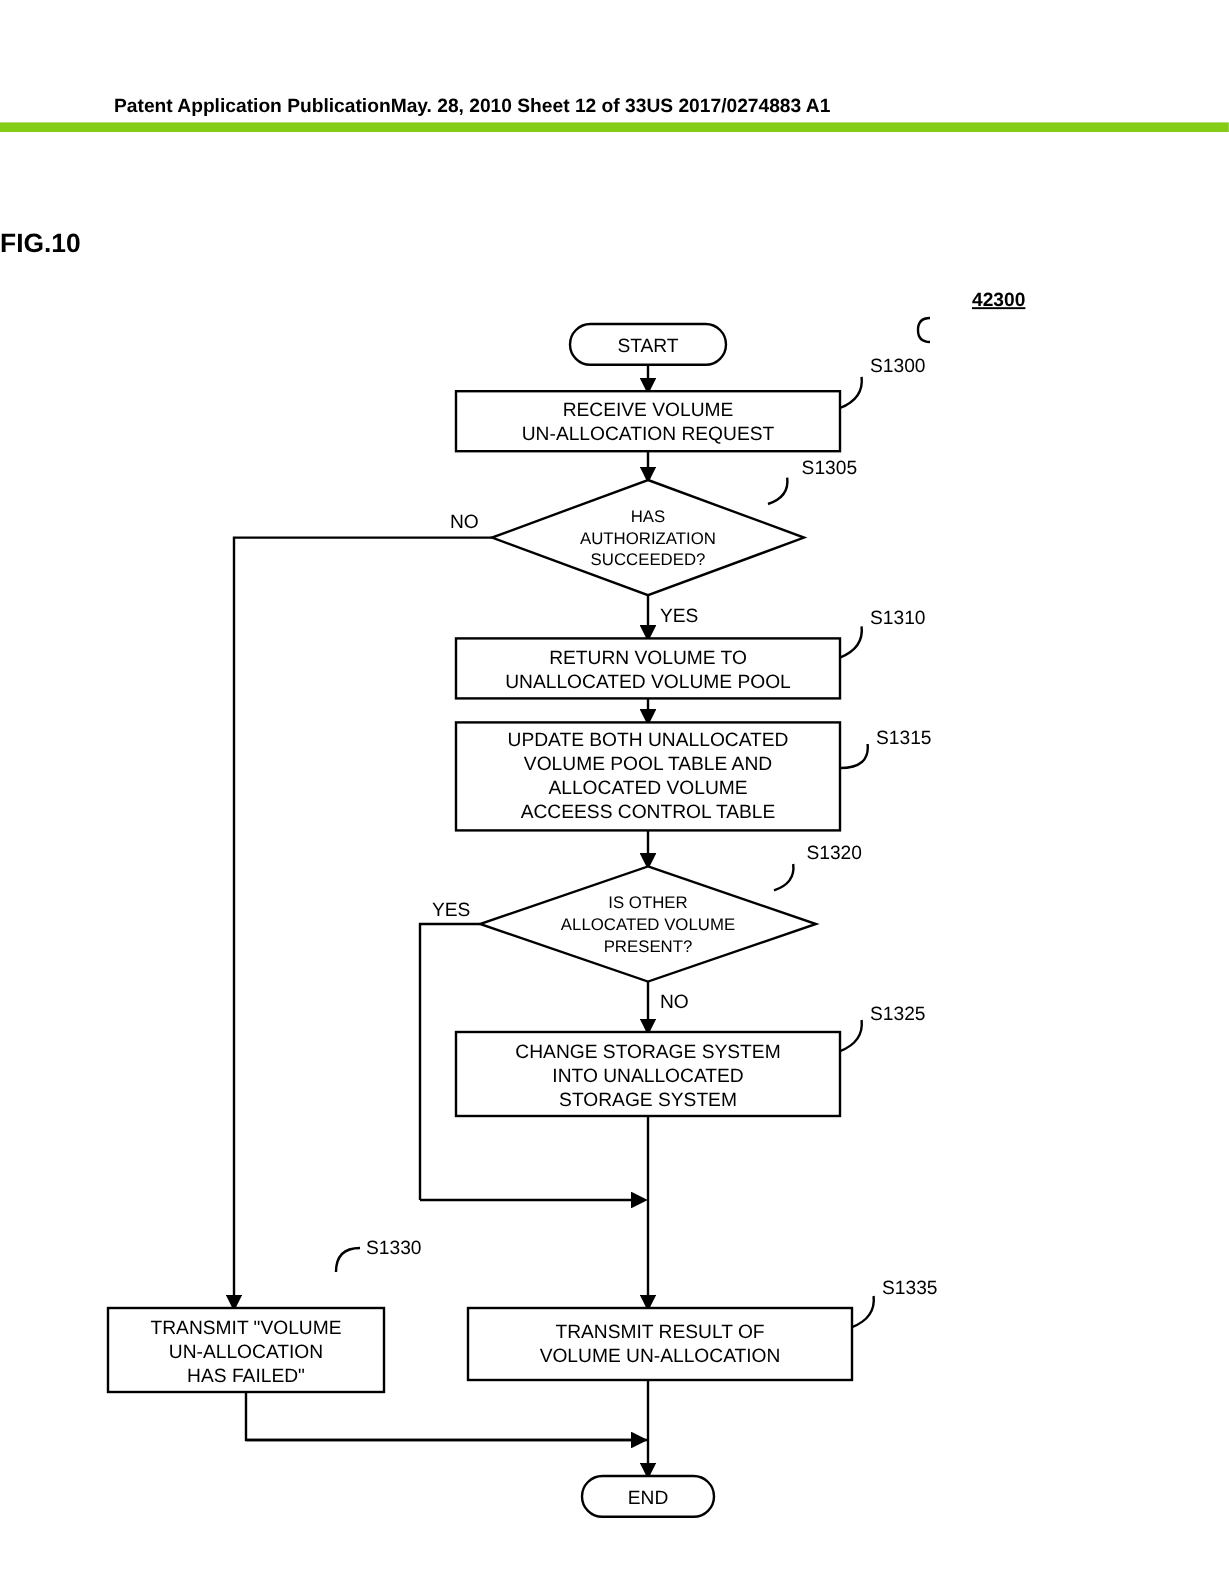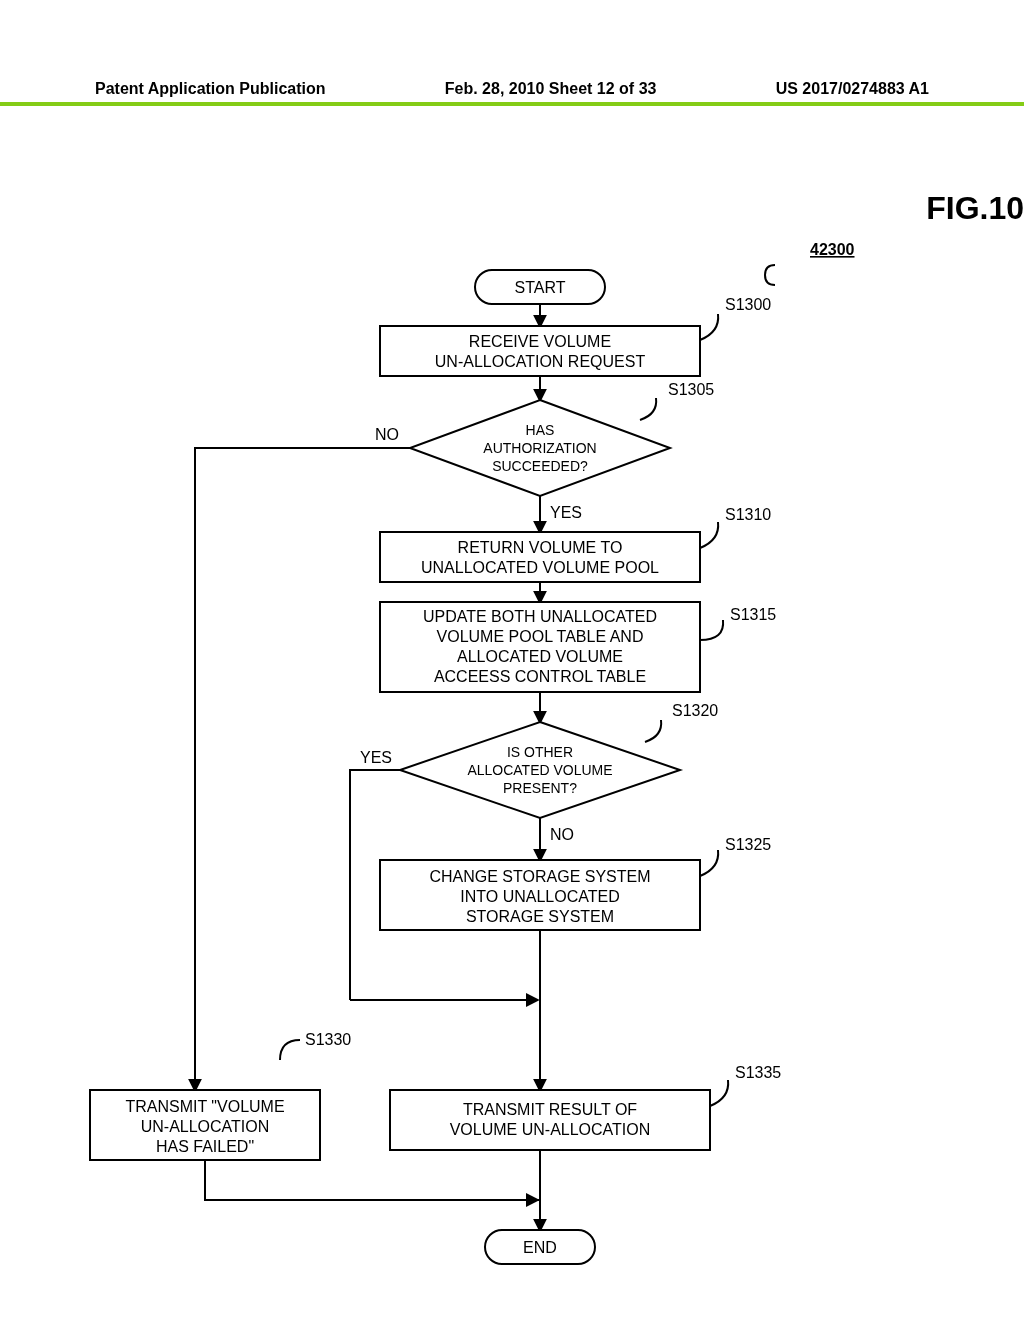--- a/index.html
+++ b/index.html
@@ -6,51 +6,50 @@
     margin: 0;
     font-family: Arial, Helvetica, sans-serif;
     background: #fff;
     width: 1024px;
     height: 1320px;
     position: relative;
   }
   .header {
     position: absolute;
     top: 80px; left: 0; right: 0;
-    border-bottom: 4px solid #84cc16;
+    border-bottom: 8px solid #84cc16;
     display: flex;
-    justify-content: space-between;
     padding: 0 95px 4px 95px;
     font-size: 16px;
     font-weight: bold;
   }
   .figtitle {
     position: absolute;
     top: 190px;
     left: 0; right: 0;
-    text-align: right;
-    font-size: 32px;
+    text-align: left;
+    font-size: 22px;
     font-weight: bold;
   }
   svg { position: absolute; top: 240px; left: 80px; }
   .box      { fill: #fff; stroke: #000; stroke-width: 2; }
   .terminal { fill: #fff; stroke: #000; stroke-width: 2; }
   .diamond  { fill: #fff; stroke: #000; stroke-width: 2; }
   .arrow    { stroke: #000; stroke-width: 2; fill: none; marker-end: url(#ah); }
   .line     { stroke: #000; stroke-width: 2; fill: none; }
   .lbl      { font-size: 16px; font-family: Arial, sans-serif; }
   .lbls     { font-size: 14px; font-family: Arial, sans-serif; }
   .bold     { font-weight: bold; }
 </style>
 </head>
 <body>
 
 <div class="header">
   <span>Patent Application Publication</span>
-  <span>Feb. 28, 2010  Sheet 12 of 33</span>
+  <span>May. 28, 2010  Sheet 12 of 33</span>
   <span>US 2017/0274883 A1</span>
 </div>
 
 <div class="figtitle">FIG.10</div>
 
 <svg width="864" height="1060">
   <defs>
     <marker id="ah" viewBox="0 0 10 10" refX="8" refY="5" markerWidth="7" markerHeight="7" orient="auto-start-reverse">
       <path d="M 0 0 L 10 5 L 0 10 z" fill="#000"></path>
     </marker>

